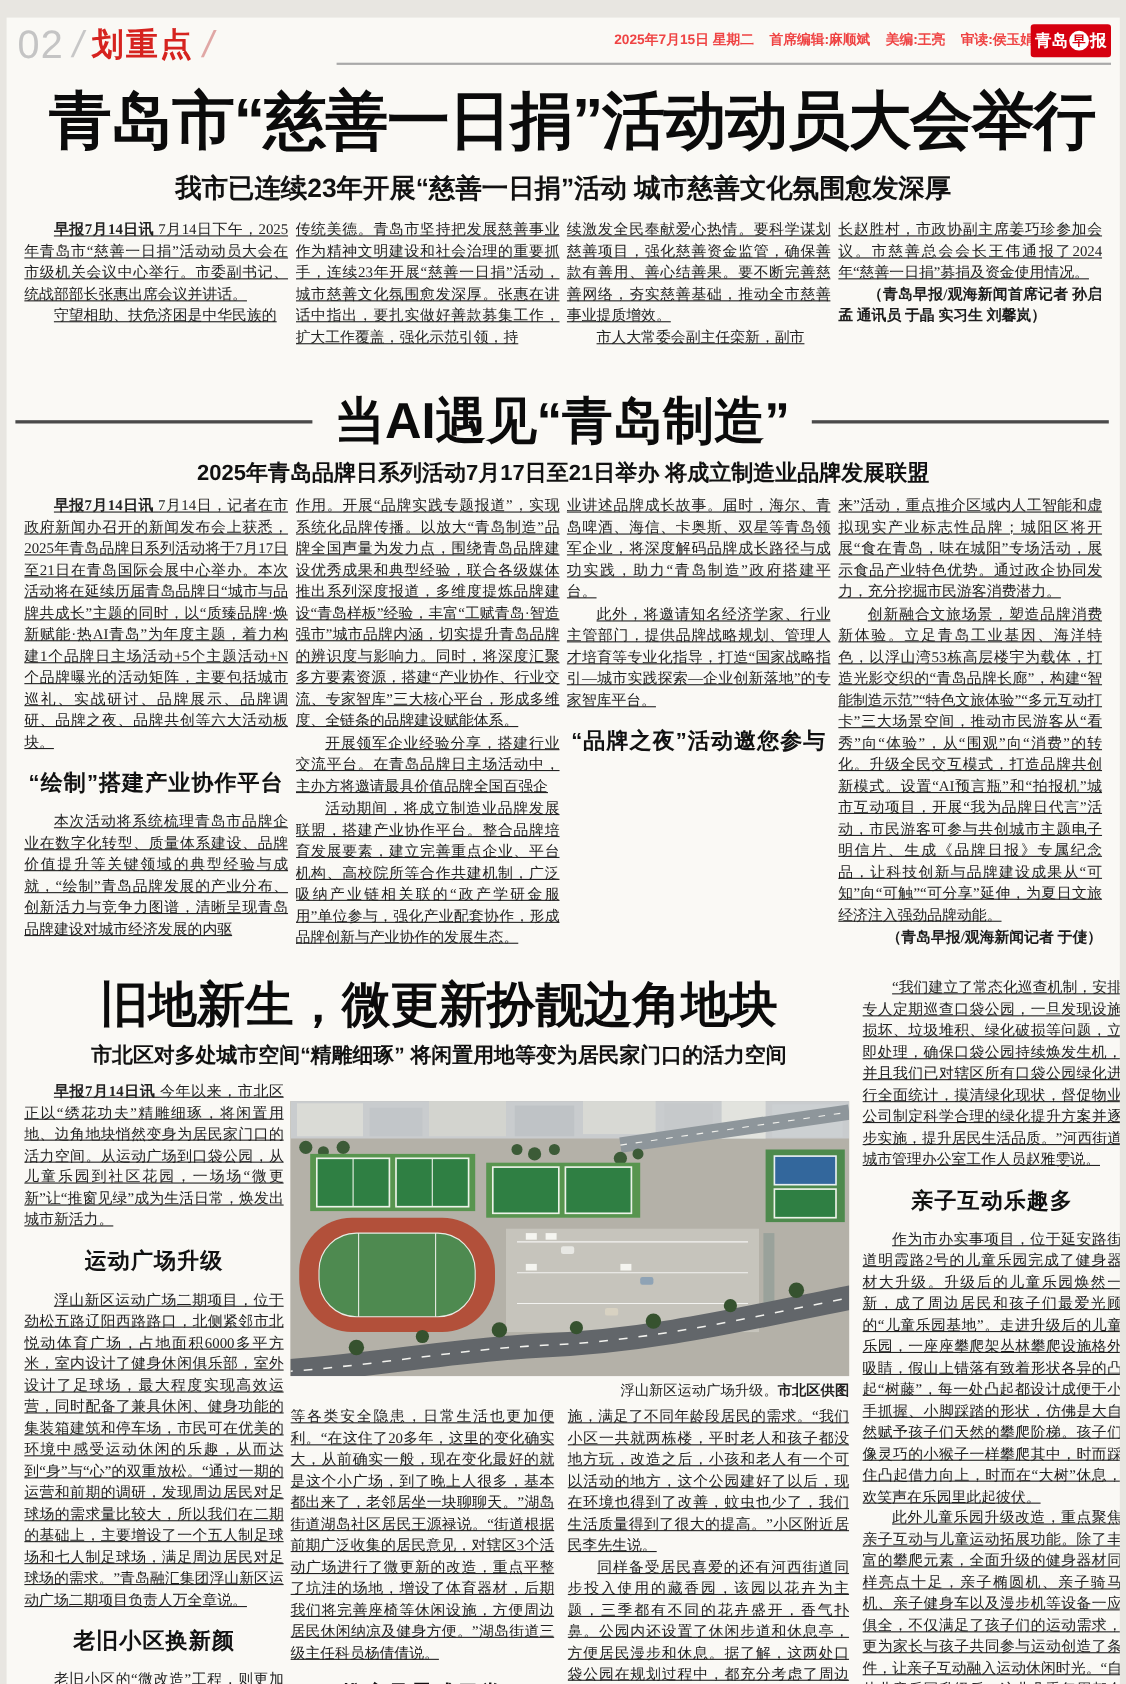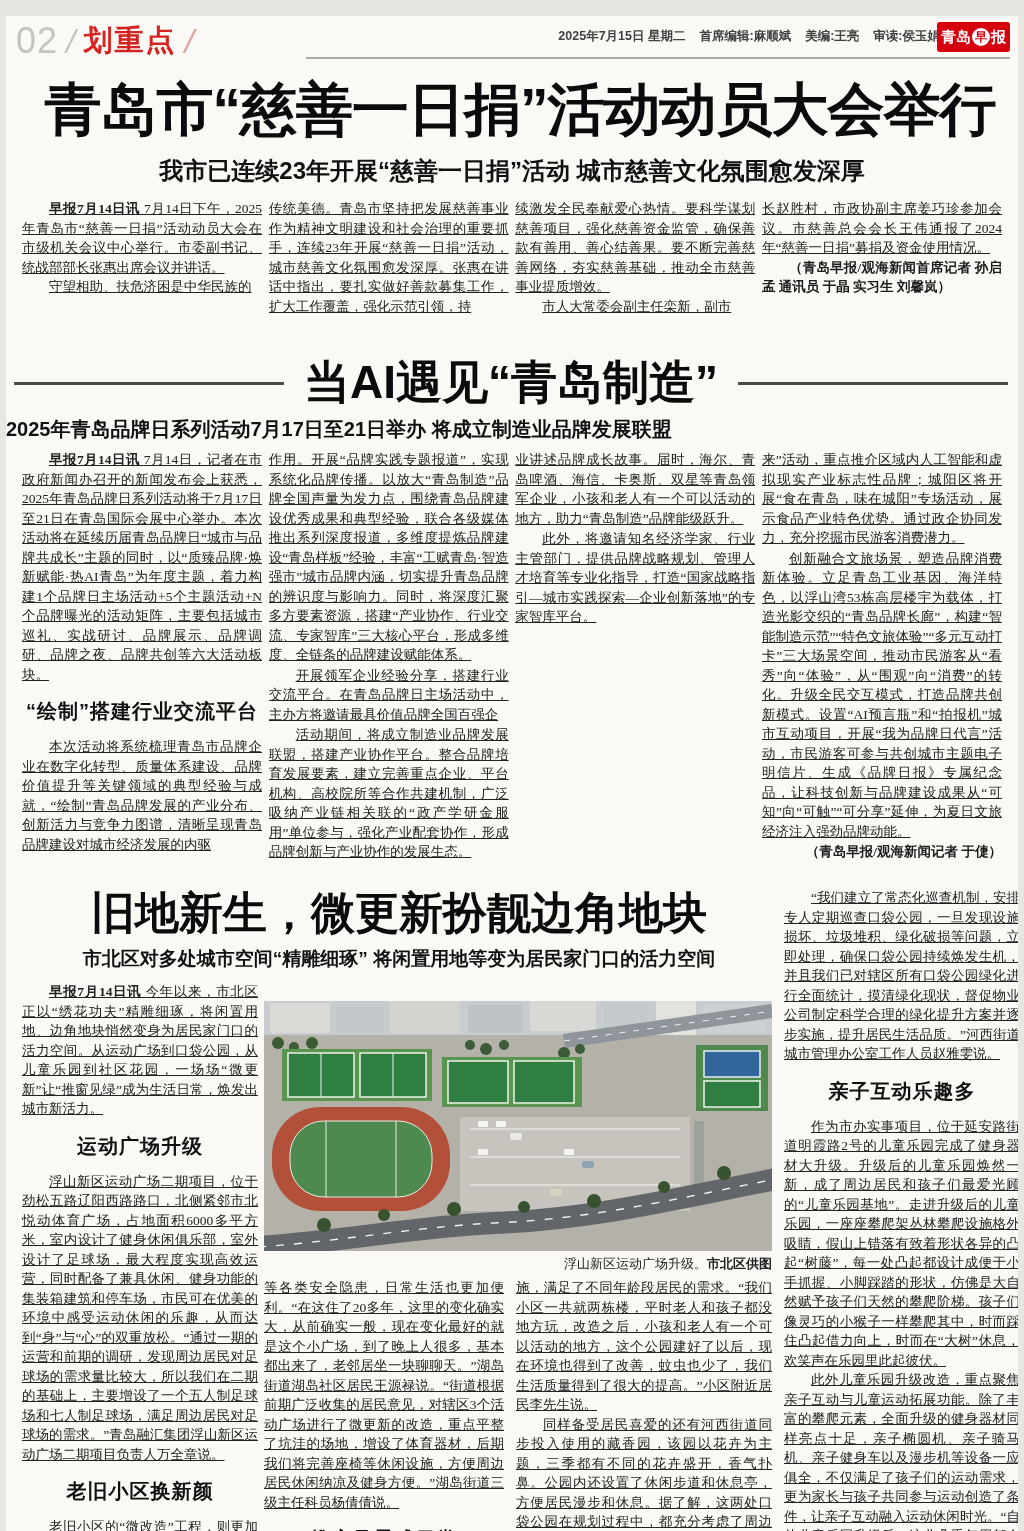--- a/index.html
+++ b/index.html
@@ -11,21 +11,21 @@
   }
   
   .hdr { position:absolute; top:0; left:0; right:0; height:46px; }
   .hdr-left { position:absolute; left:10px; top:4px; display:flex; align-items:center;
     font-family:"Liberation Sans", sans-serif; }
   .pgnum { font-size:36px; font-weight:400; color:#c4c4c4; letter-spacing:1px; }
   .hslash { font-size:34px; color:#c7c7c7; margin:0 8px; font-style:italic; }
   .hslash.red { color:#e0a7a5; }
   .section-name { font-size:29px; font-weight:bold; color:#d6231f; letter-spacing:2px; }
   .hdr-mid { position:absolute; right:78px; top:12px; font-family:"Liberation Sans", sans-serif;
-    font-size:12.5px; font-weight:bold; color:#404040; display:flex; gap:14px; white-space:nowrap; }
+    font-size:12.5px; font-weight:bold; color:#ef4444; display:flex; gap:14px; white-space:nowrap; }
   .masthead { position:absolute; right:8px; top:6px; height:30px; background:#d6000f;
     border-radius:3px; display:flex; align-items:center; padding:0 4px; gap:1px;
     font-family:"Liberation Sans", sans-serif; }
   .masthead span { color:#fff; font-weight:bold; font-size:15px; }
   .masthead .disc { background:#fff; color:#d6000f; width:18px; height:18px; border-radius:50%;
     display:flex; align-items:center; justify-content:center; font-size:12px; }
   .hdr-rule { position:absolute; top:41px; left:300px; right:8px; height:2px; background:#a9a9a9; }
   
   .bp { font-size:13.5px; line-height:19.5px; text-align:justify; color:#222;text-decoration:underline; }
   .bp.ind { text-indent:2em; }
@@ -43,21 +43,21 @@
     font-family:"Liberation Sans", sans-serif; font-weight:bold; font-size:24px; color:#111; }
   .a1-cols { position:absolute; top:183px; left:16px; right:16px; height:142px;
     display:flex; justify-content:space-between; overflow:hidden; }
   .a1-cols .col { width:240px; overflow:hidden; }
   
   .a2-headrow { position:absolute; top:338px; left:8px; right:10px; height:58px;
     display:flex; align-items:center; gap:20px; }
   .a2-rule { flex:1; height:3px; background:#4a4a4a; }
   .a2-headline { font-family:"Liberation Sans", sans-serif; font-weight:900; font-size:46px;
     color:#0b0b0b; white-space:nowrap; letter-spacing:0; }
-  .a2-sub { position:absolute; top:400px; left:0; right:0; 
+  .a2-sub { position:absolute; top:400px; left:0; right:0; text-align:center;
     font-family:"Liberation Sans", sans-serif; font-weight:bold; font-size:20px; color:#111; }
   .a2-cols { position:absolute; top:434px; left:16px; right:16px; height:420px;
     display:flex; justify-content:space-between; overflow:hidden; }
   .a2-cols .col { width:240px; overflow:hidden; }
   .a2-cols .bp { margin-bottom:1px; }
   
   .a3-headline { position:absolute; top:868px; left:20px; width:746px; text-align:center;
     font-family:"Liberation Sans", sans-serif; font-weight:900; font-size:44px; color:#0b0b0b;
     white-space:nowrap; }
   .a3-sub { position:absolute; top:930px; left:20px; width:746px; text-align:center;
@@ -120,31 +120,32 @@
 
   <div class="a2-headrow">
     <div class="a2-rule"></div>
     <div class="a2-headline">当AI遇见“青岛制造”</div>
     <div class="a2-rule"></div>
   </div>
   <div class="a2-sub">2025年青岛品牌日系列活动7月17日至21日举办 将成立制造业品牌发展联盟</div>
   <div class="a2-cols">
     <div class="col">
       <p class="bp ind"><b class="lead">早报7月14日讯 </b><span>7月14日，记者在市政府新闻办召开的新闻发布会上获悉，2025年青岛品牌日系列活动将于7月17日至21日在青岛国际会展中心举办。本次活动将在延续历届青岛品牌日“城市与品牌共成长”主题的同时，以“质臻品牌·焕新赋能·热AI青岛”为年度主题，着力构建1个品牌日主场活动+5个主题活动+N个品牌曝光的活动矩阵，主要包括城市巡礼、实战研讨、品牌展示、品牌调研、品牌之夜、品牌共创等六大活动板块。</span></p>
-      <div class="colsub">“绘制”搭建行业交流平台</div>
+      <div class="colsub">“绘制”搭建产业协作平台</div>
       <p class="bp ind">本次活动将系统梳理青岛市品牌企业在数字化转型、质量体系建设、品牌价值提升等关键领域的典型经验与成就，“绘制”青岛品牌发展的产业分布、创新活力与竞争力图谱，清晰呈现青岛品牌建设对城市经济发展的内驱</p>
     </div>
     <div class="col">
       <p class="bp">作用。开展“品牌实践专题报道”，实现系统化品牌传播。以放大“青岛制造”品牌全国声量为发力点，围绕青岛品牌建设优秀成果和典型经验，联合各级媒体推出系列深度报道，多维度提炼品牌建设“青岛样板”经验，丰富“工赋青岛·智造强市”城市品牌内涵，切实提升青岛品牌的辨识度与影响力。同时，将深度汇聚多方要素资源，搭建“产业协作、行业交流、专家智库”三大核心平台，形成多维度、全链条的品牌建设赋能体系。</p>
       <p class="bp ind">开展领军企业经验分享，搭建行业交流平台。在青岛品牌日主场活动中，主办方将邀请最具价值品牌全国百强企</p>
       <p class="bp ind">活动期间，将成立制造业品牌发展联盟，搭建产业协作平台。整合品牌培育发展要素，建立完善重点企业、平台机构、高校院所等合作共建机制，广泛吸纳产业链相关联的“政产学研金服用”单位参与，强化产业配套协作，形成品牌创新与产业协作的发展生态。</p>
     </div>
     <div class="col">
-      <p class="bp">业讲述品牌成长故事。届时，海尔、青岛啤酒、海信、卡奥斯、双星等青岛领军企业，小孩和老人有一个可以活动的地方，助力“青岛制造”品牌能级跃升。</p>
+      <p class="bp">业讲述品牌成长故事。届时，海尔、青岛啤酒、海信、卡奥斯、双星等青岛领军企业，将深度解码品牌成长路径与成功实践，助力“青岛制造”政府搭建平台。</p>
       <p class="bp ind">此外，将邀请知名经济学家、行业主管部门，提供品牌战略规划、管理人才培育等专业化指导，打造“国家战略指引—城市实践探索—企业创新落地”的专家智库平台。</p>
+      <div class="colsub">“品牌之夜”活动邀您参与</div>
     </div>
     <div class="col">
       <p class="bp">来”活动，重点推介区域内人工智能和虚拟现实产业标志性品牌；城阳区将开展“食在青岛，味在城阳”专场活动，展示食品产业特色优势。通过政企协同发力，充分挖掘市民游客消费潜力。</p>
       <p class="bp ind">创新融合文旅场景，塑造品牌消费新体验。立足青岛工业基因、海洋特色，以浮山湾53栋高层楼宇为载体，打造光影交织的“青岛品牌长廊”，构建“智能制造示范”“特色文旅体验”“多元互动打卡”三大场景空间，推动市民游客从“看秀”向“体验”，从“围观”向“消费”的转化。升级全民交互模式，打造品牌共创新模式。设置“AI预言瓶”和“拍报机”城市互动项目，开展“我为品牌日代言”活动，市民游客可参与共创城市主题电子明信片、生成《品牌日报》专属纪念品，让科技创新与品牌建设成果从“可知”向“可触”“可分享”延伸，为夏日文旅经济注入强劲品牌动能。</p>
       <p class="byline right">（青岛早报/观海新闻记者 于倢）</p>
     </div>
   </div>
 
   <div class="a3-headline">旧地新生，微更新扮靓边角地块</div>
   <div class="a3-sub">市北区对多处城市空间“精雕细琢” 将闲置用地等变为居民家门口的活力空间</div>

